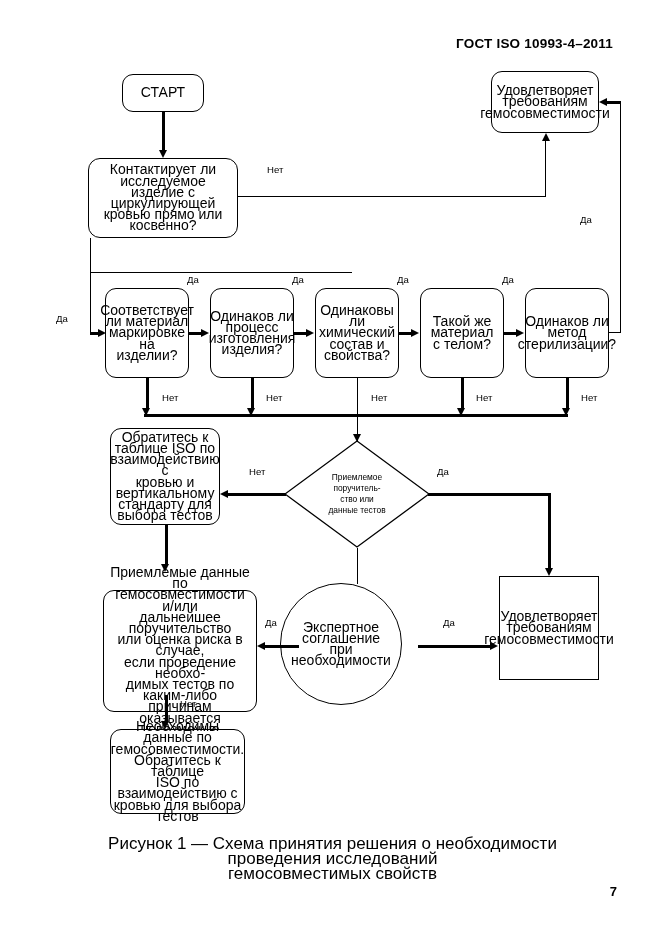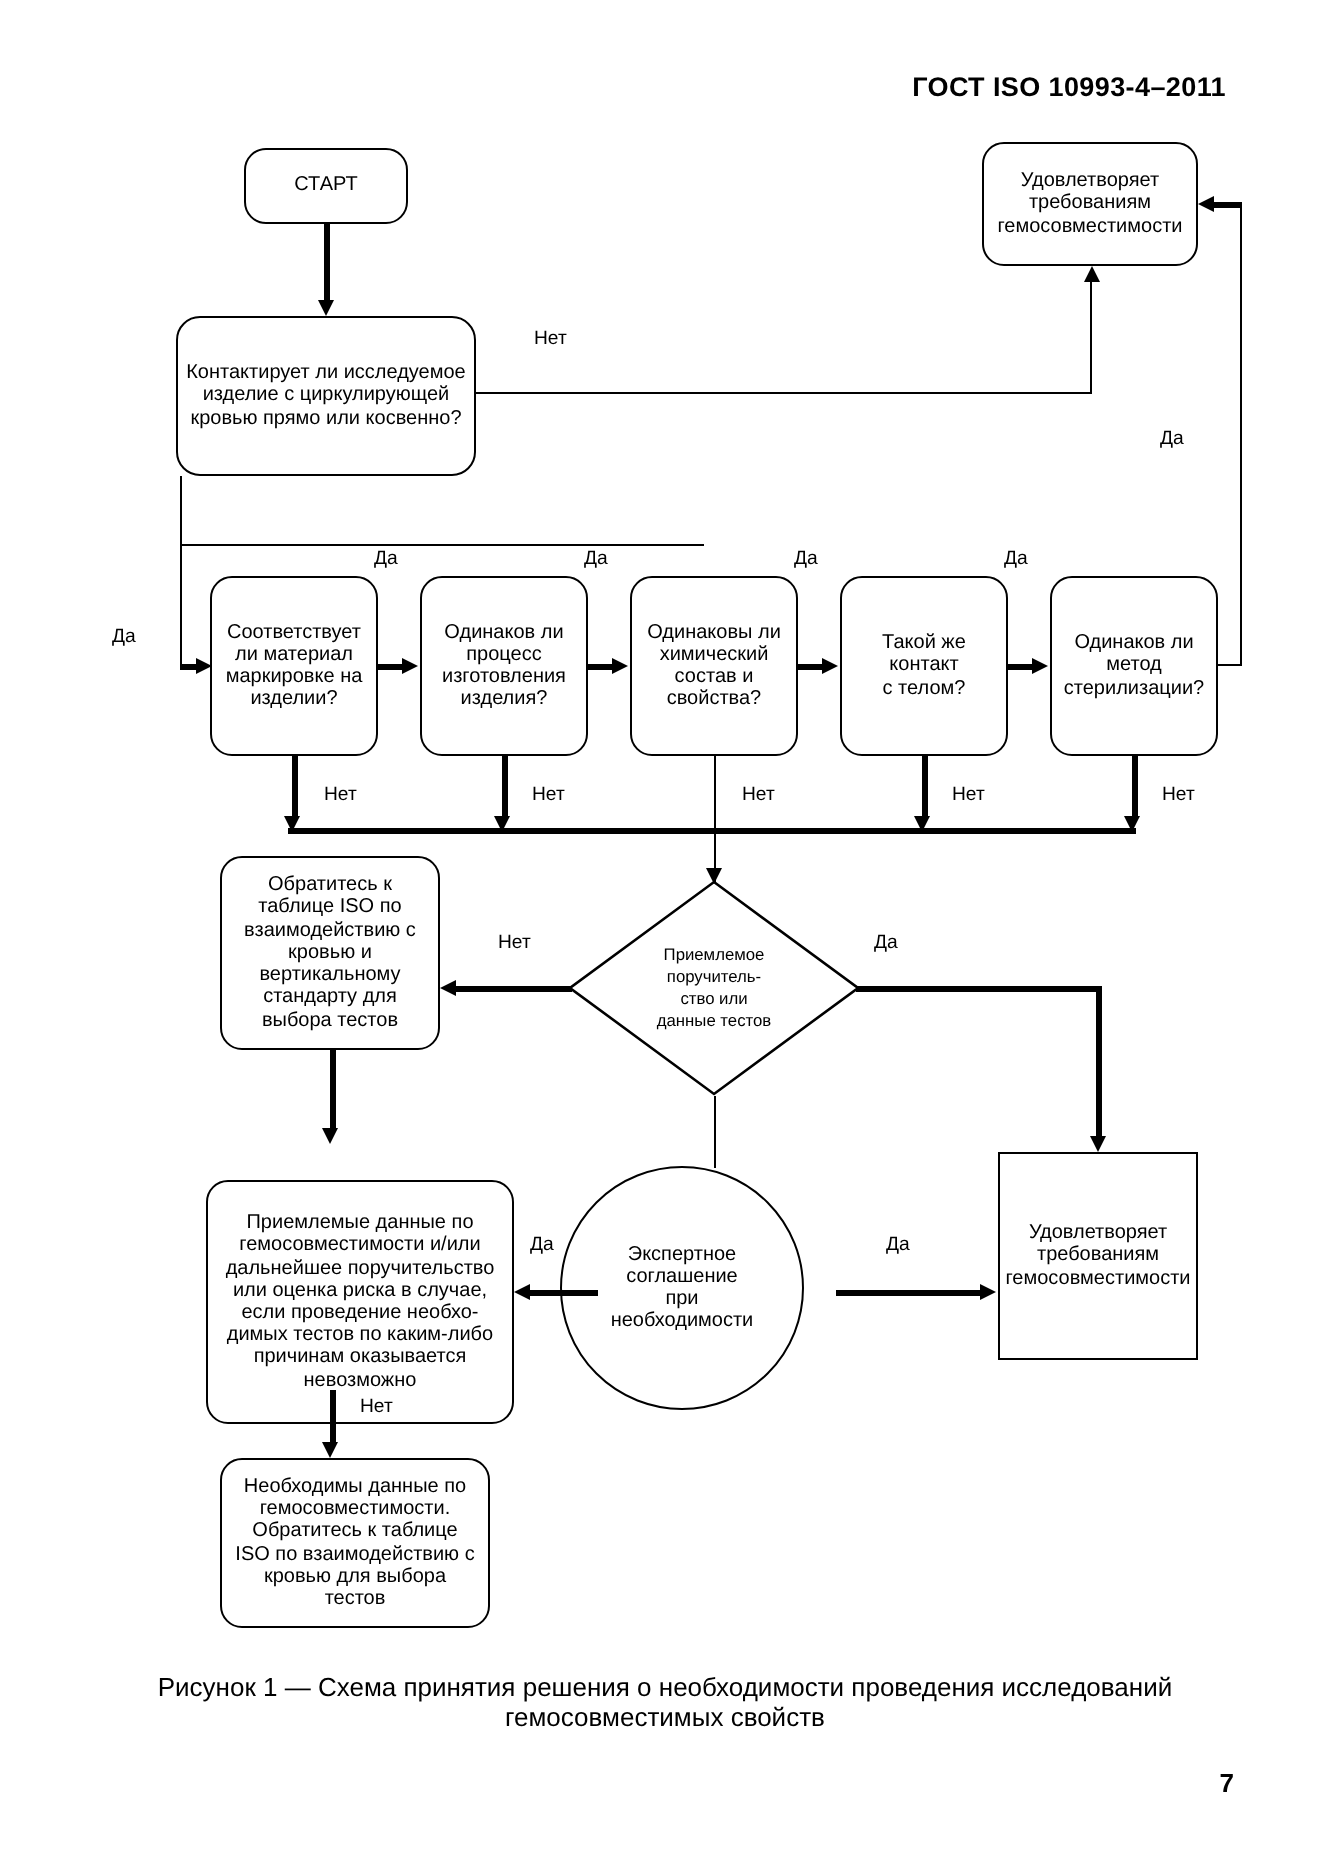--- a/index.html
+++ b/index.html
@@ -13,29 +13,29 @@
   .doc-header{
     position:absolute;left:0;top:36px;width:613px;
     text-align:right;font-size:13.5px;font-weight:bold;letter-spacing:.2px;
   }
   .page-num{
     position:absolute;right:44px;top:884px;font-size:13px;font-weight:bold;
   }
 
   .caption{
     position:absolute;left:60px;top:836px;width:545px;
-    text-align:center;font-size:13px;line-height:15px;
+    text-align:center;font-size:17px;line-height:15px;
   }
 
   
   .node{
     position:absolute;box-sizing:border-box;
     border:1.3px solid #000;background:#fff;
     display:flex;align-items:center;justify-content:center;
-    text-align:center;font-size:10px;line-height:11.2px;
+    text-align:center;font-size:14px;line-height:11.2px;
     padding:0 4px;
   }
   .rounded{border-radius:11px;}
   .sharp{border-radius:0;}
   .circle{border-radius:50%;}
   .node span{display:block;white-space:pre-line;}
 
   
   .diamond{
     position:absolute;display:flex;align-items:center;justify-content:center;
@@ -98,21 +98,21 @@
 изготовления
 изделия?</span>
   </div>
   <div class="node rounded" style="left:315px;top:288px;width:84px;height:90px;">
     <span>Одинаковы ли
 химический
 состав и
 свойства?</span>
   </div>
   <div class="node rounded" style="left:420px;top:288px;width:84px;height:90px;">
-    <span>Такой же контакт
+    <span>Такой же материал
 с телом?</span>
   </div>
   <div class="node rounded" style="left:525px;top:288px;width:84px;height:90px;">
     <span>Одинаков ли
 метод
 стерилизации?</span>
   </div>
 
   <div class="node rounded" style="left:110px;top:428px;width:110px;height:97px;">
     <span>Обратитесь к

